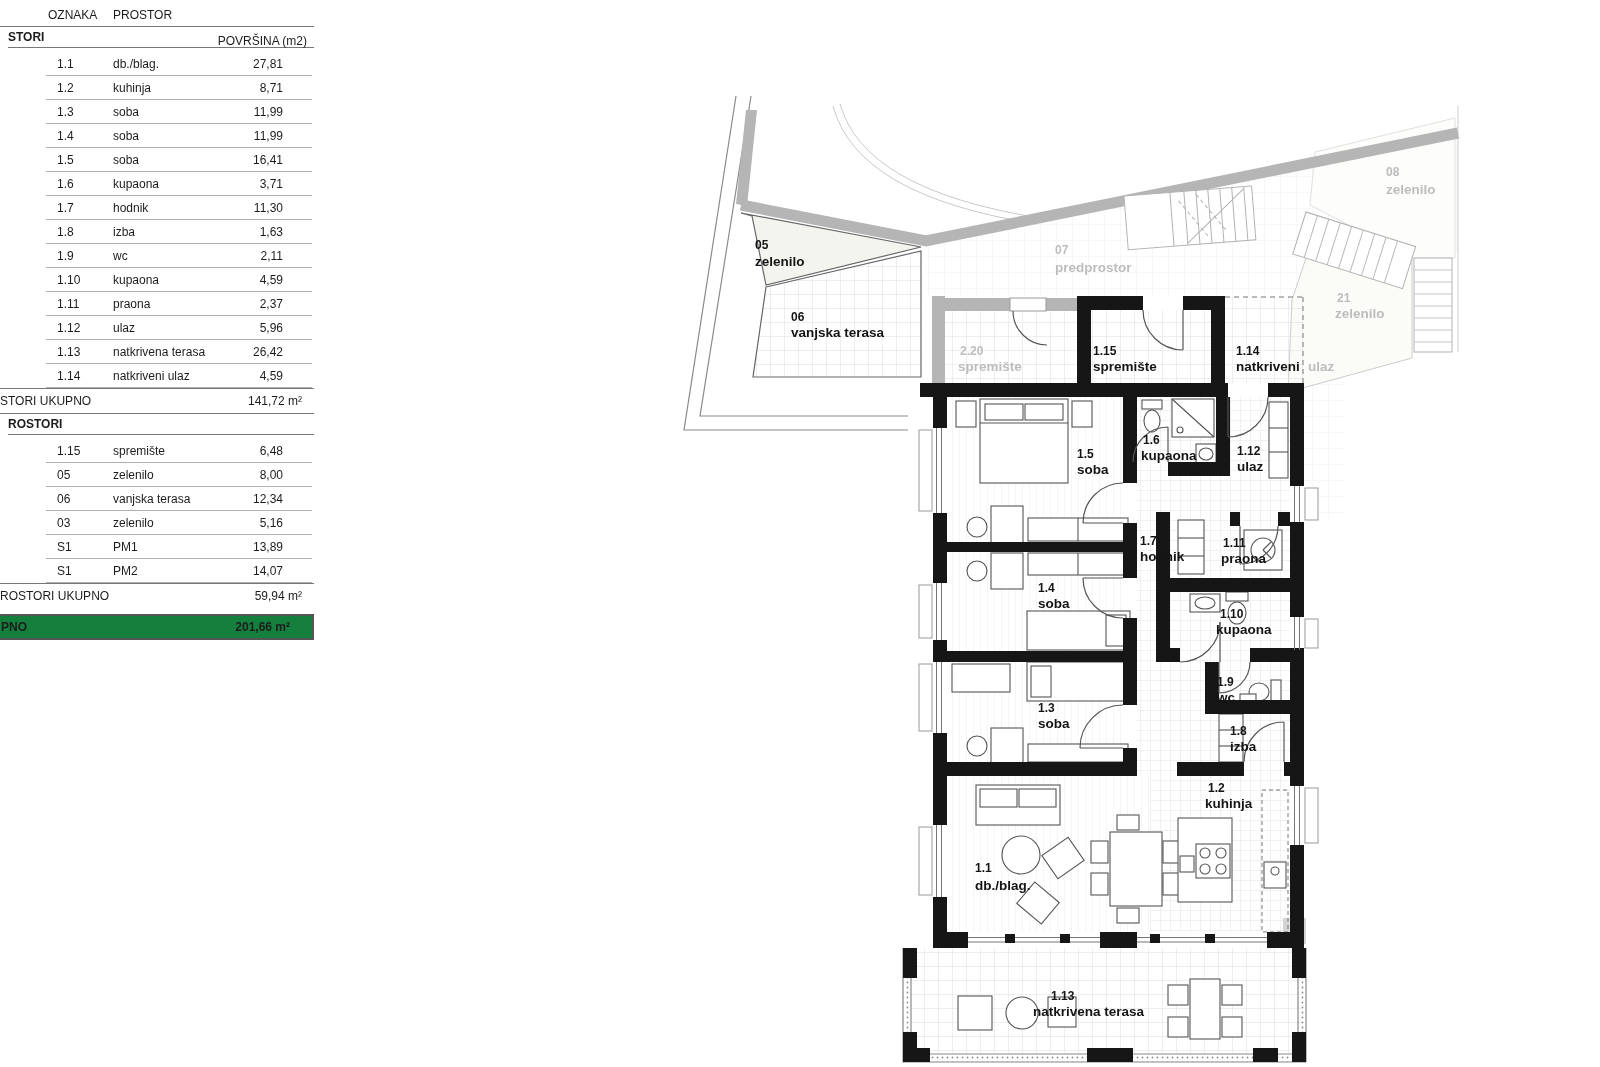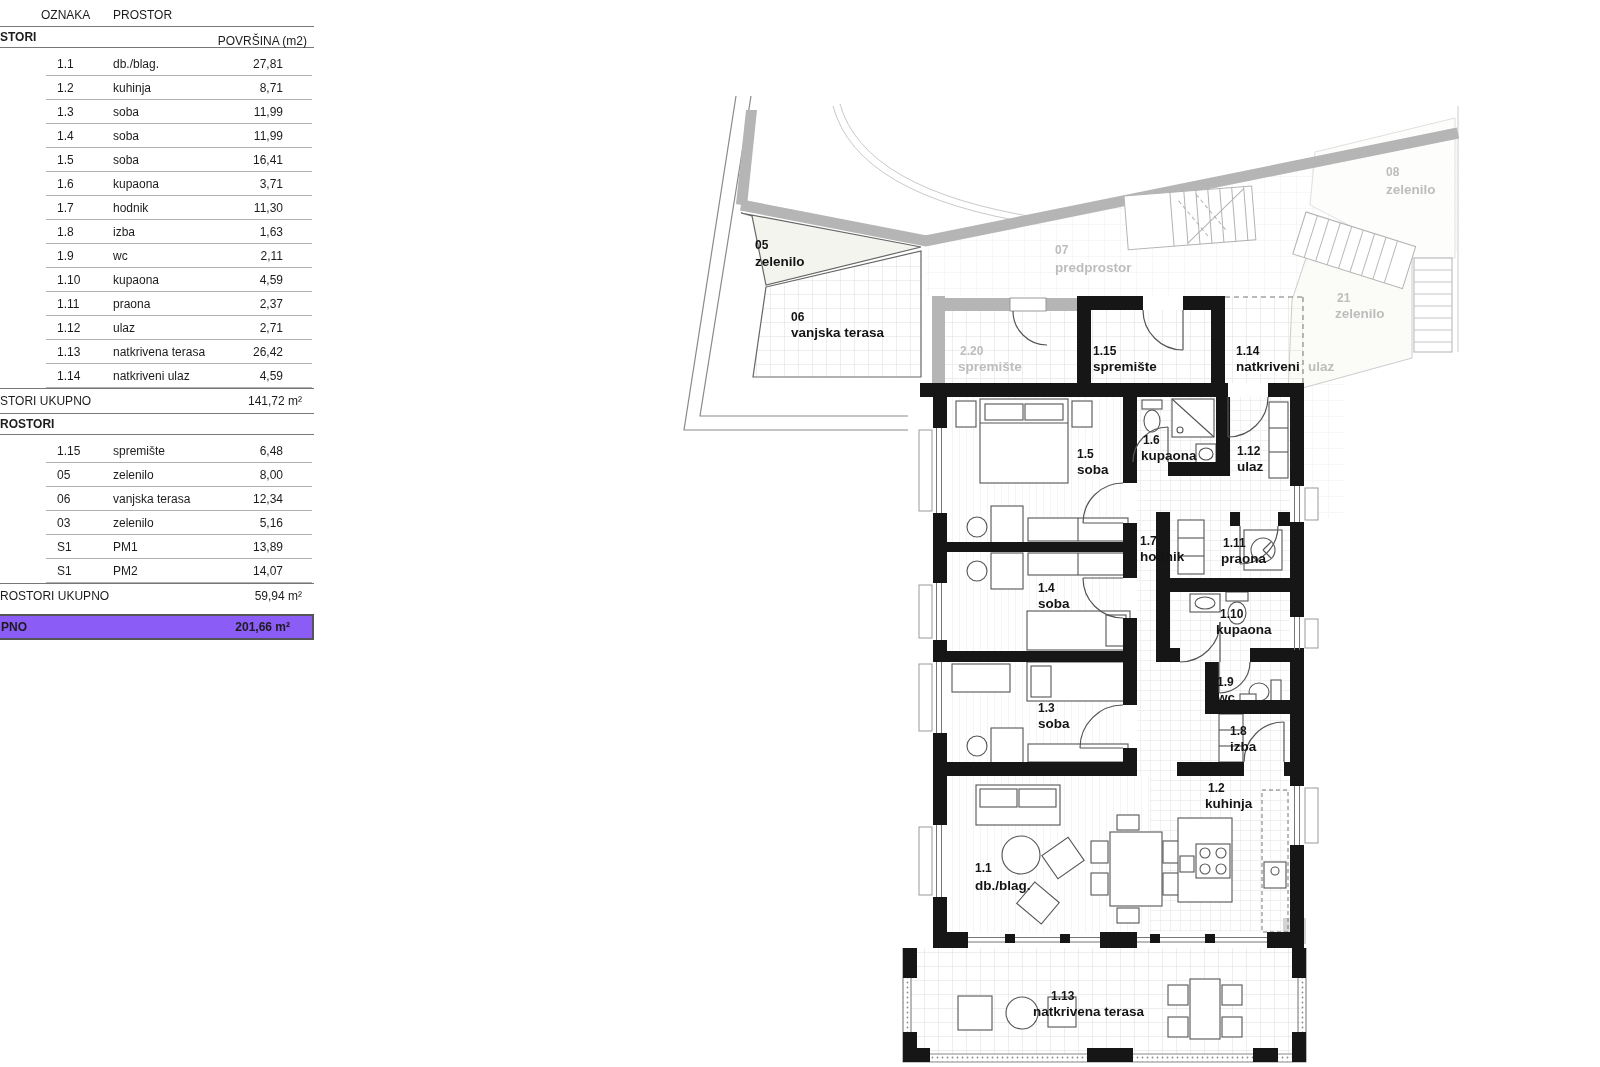--- a/index.html
+++ b/index.html
@@ -2,32 +2,32 @@
 <html><head>
 <meta charset="utf-8">
 <style>
   html,body{margin:0;padding:0;background:#fff;}
   .sheet{position:relative;width:1600px;height:1067px;background:#fff;overflow:hidden;
          font-family:"Liberation Sans",sans-serif;color:#1c1c1c;}
   
   #area-table{position:absolute;left:0;top:0;width:314px;font-size:12px;}
   .thead{position:relative;height:26px;border-bottom:1px solid #777;}
   .thead span{position:absolute;top:8px;}
-  .h-ozn{left:41px;} .h-pro{left:113px;} .h-pov{right:7px;margin-top:26px;}
-  .sect-title{height:20px;line-height:20px;font-weight:bold;border-bottom:1px solid #777;}
+  .h-ozn{left:48px;} .h-pro{left:113px;} .h-pov{right:7px;margin-top:26px;}
+  .sect-title{height:20px;line-height:20px;font-weight:bold;border-bottom:1px solid #777;margin-left:8px;}
   .sp4{height:4px;} .sp6{height:6px;}
   .trow{position:relative;height:24px;line-height:24px;}
   .trow::after{content:"";position:absolute;left:46px;right:2px;bottom:0;border-bottom:1px solid #b0b0b0;}
   .trow .c1{position:absolute;left:57px;}
   .trow .c2{position:absolute;left:113px;}
   .trow .c3{position:absolute;right:31px;}
   .total{position:relative;height:24px;line-height:24px;font-weight:normal;border-top:1px solid #777;}
   .total .tv{position:absolute;right:12px;}
   .gbox{position:relative;height:22px;line-height:22px;font-weight:bold;
-        border:2px solid #555;border-left:none;background:#8b5cf6;text-align:right;}
+        border:2px solid #555;border-left:none;background:#15803d;text-align:right;}
   .gbox .gl{position:absolute;left:1px;} .gbox .gv{position:absolute;right:22px;}
   
   #plan{position:absolute;left:0;top:0;}
   .blk{fill:#161616;} .gry{fill:#b5b5b5;}
   .furn{fill:#fff;stroke:#555;stroke-width:1.1;}
   .furnline{stroke:#555;stroke-width:1.1;fill:none;}
   .door{stroke:#555;stroke-width:1.2;fill:none;}
   .glz{stroke:#777;stroke-width:1;}
   .sill{fill:#fff;stroke:#999;stroke-width:1;}
   .siteln{stroke:#8a8a8a;stroke-width:1.2;fill:none;}
@@ -104,21 +104,21 @@
           <span class="c3">4,59</span>
         </div>
         <div class="trow">
           <span class="c1">1.11</span>
           <span class="c2">praona</span>
           <span class="c3">2,37</span>
         </div>
         <div class="trow">
           <span class="c1">1.12</span>
           <span class="c2">ulaz</span>
-          <span class="c3">2,71</span>
+          <span class="c3">5,96</span>
         </div>
         <div class="trow">
           <span class="c1">1.13</span>
           <span class="c2">natkrivena terasa</span>
           <span class="c3">26,42</span>
         </div>
         <div class="trow">
           <span class="c1">1.14</span>
           <span class="c2">natkriveni ulaz</span>
           <span class="c3">4,59</span>

